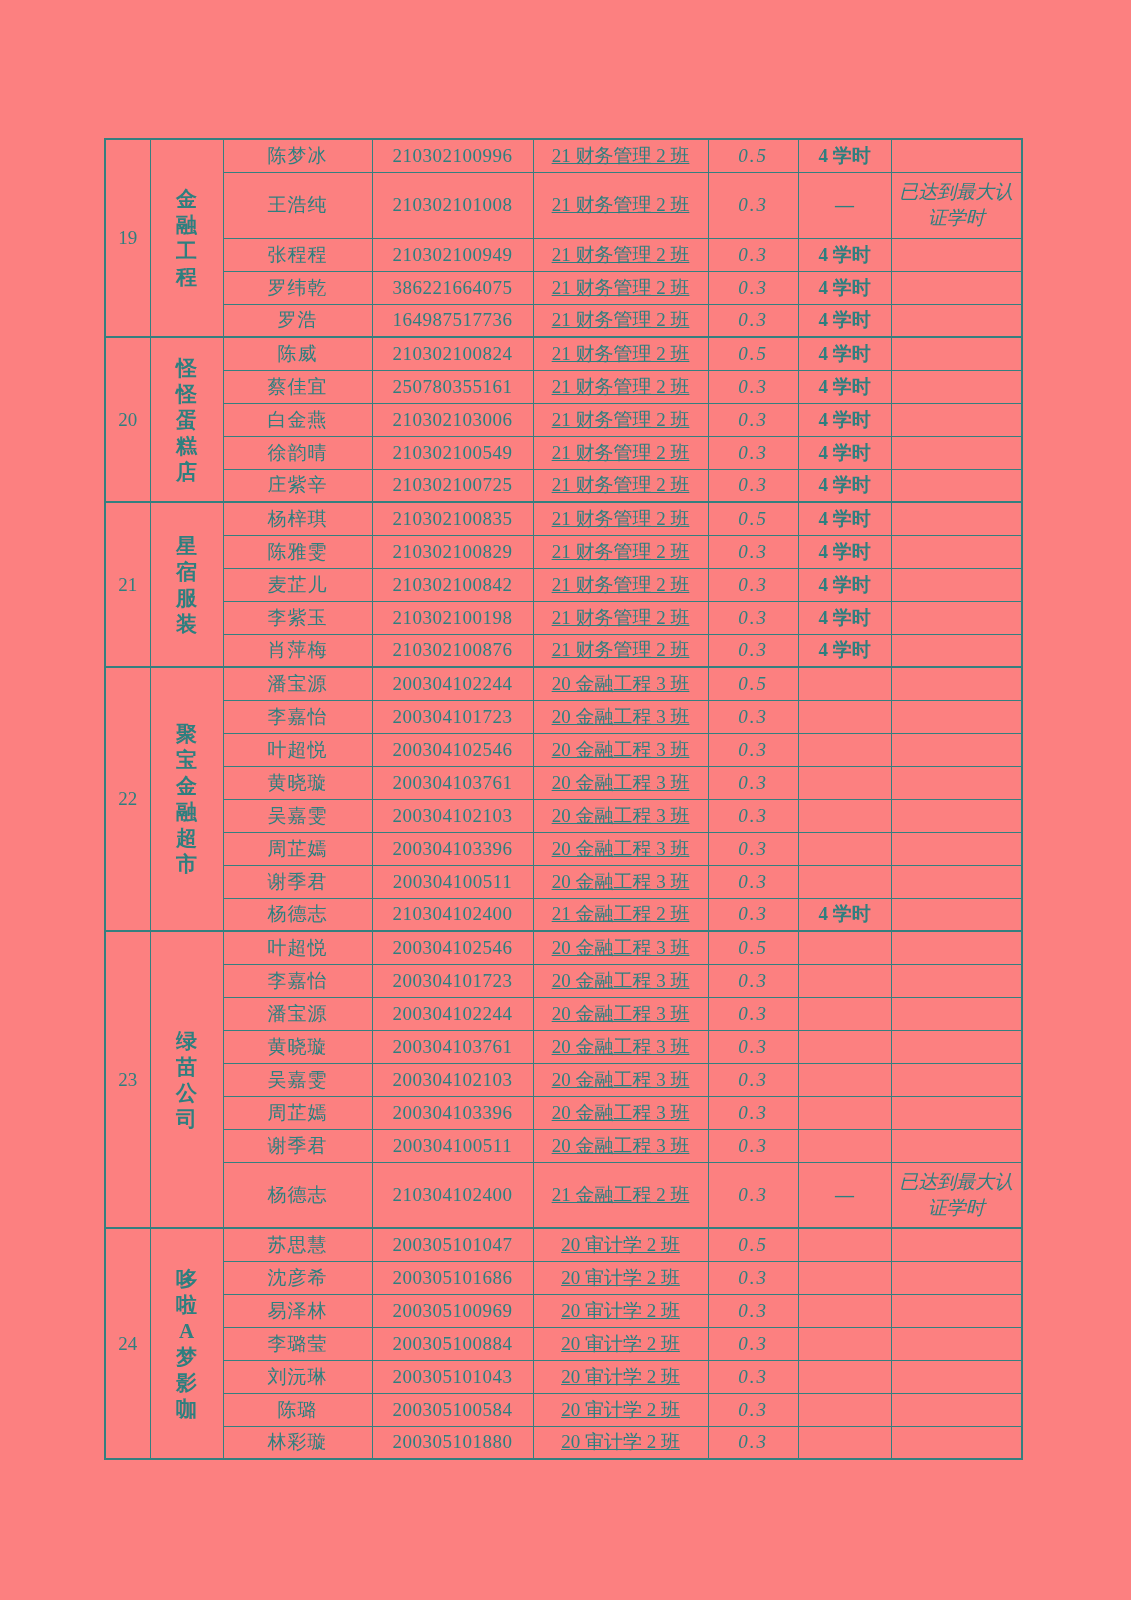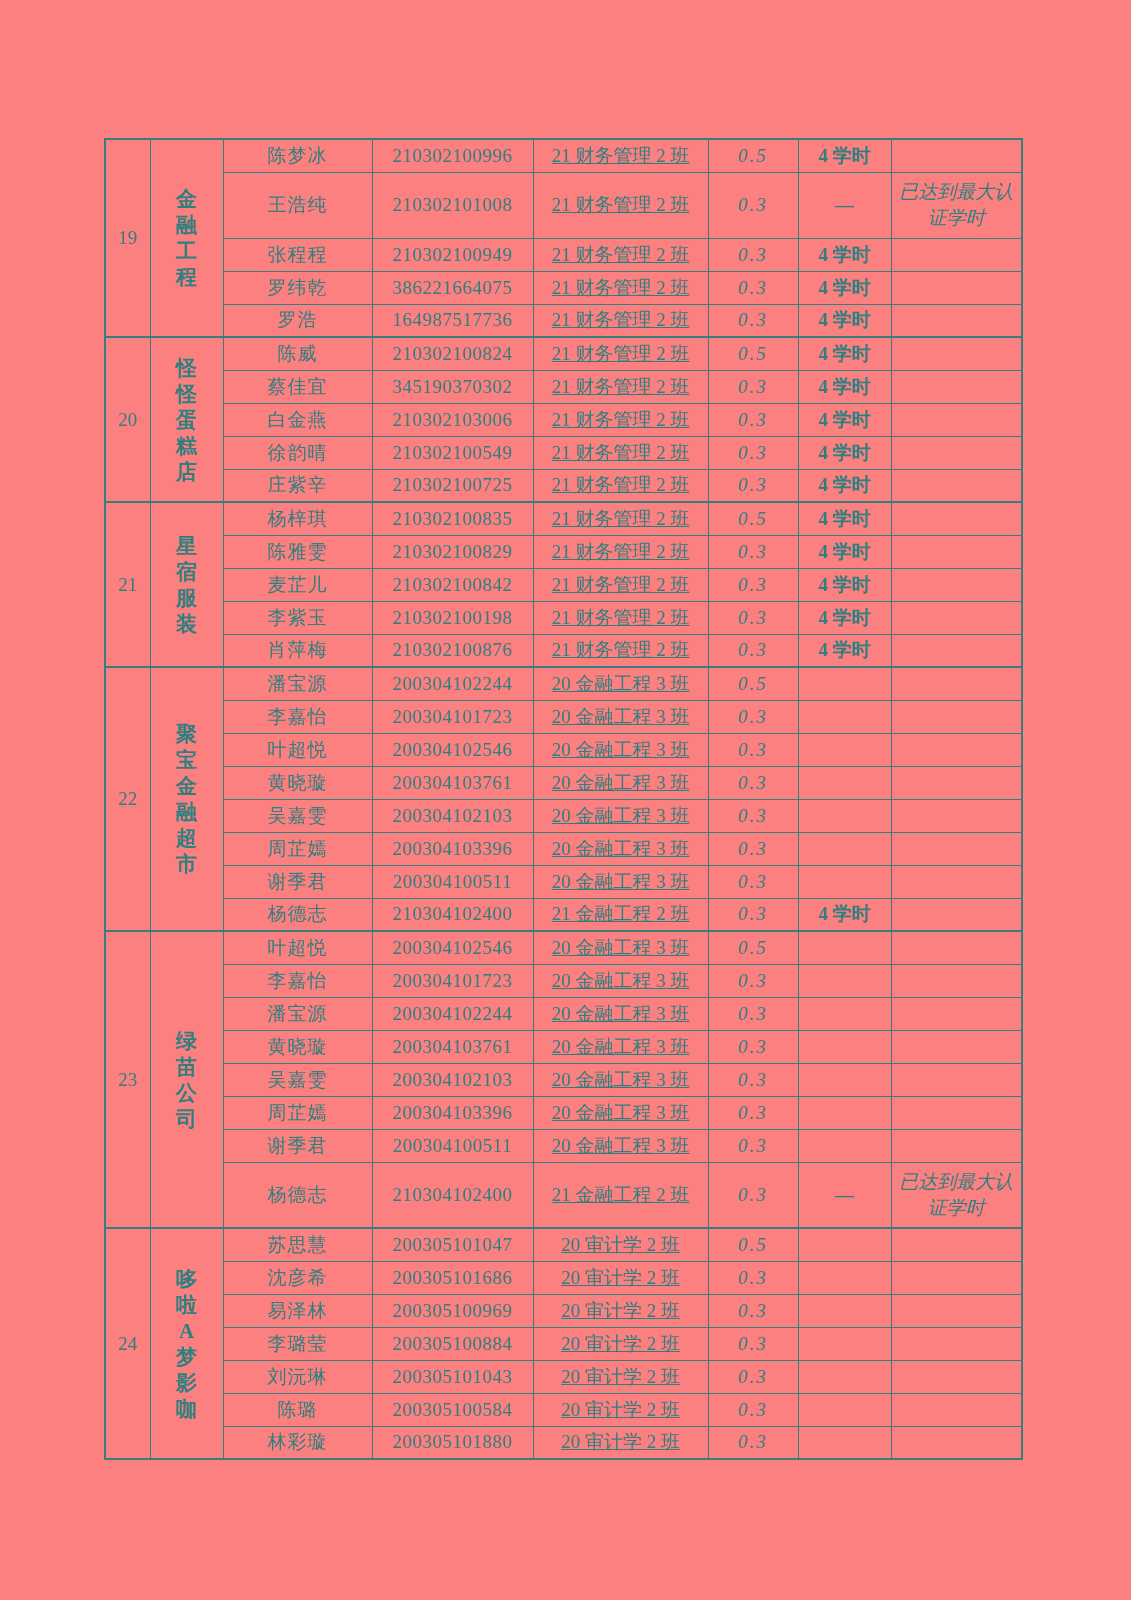--- a/index.html
+++ b/index.html
@@ -122,21 +122,21 @@
           </td>
           <td class="c-name">陈威</td>
           <td class="c-student_id">210302100824</td>
           <td class="c-class_name">21 财务管理 2 班</td>
           <td class="c-score">0.5</td>
           <td class="c-hours">4 学时</td>
           <td class="c-note"></td>
         </tr>
         <tr class="m-row">
           <td class="c-name">蔡佳宜</td>
-          <td class="c-student_id">345190370302</td>
+          <td class="c-student_id">250780355161</td>
           <td class="c-class_name">21 财务管理 2 班</td>
           <td class="c-score">0.3</td>
           <td class="c-hours">4 学时</td>
           <td class="c-note"></td>
         </tr>
         <tr class="m-row">
           <td class="c-name">白金燕</td>
           <td class="c-student_id">210302103006</td>
           <td class="c-class_name">21 财务管理 2 班</td>
           <td class="c-score">0.3</td>

